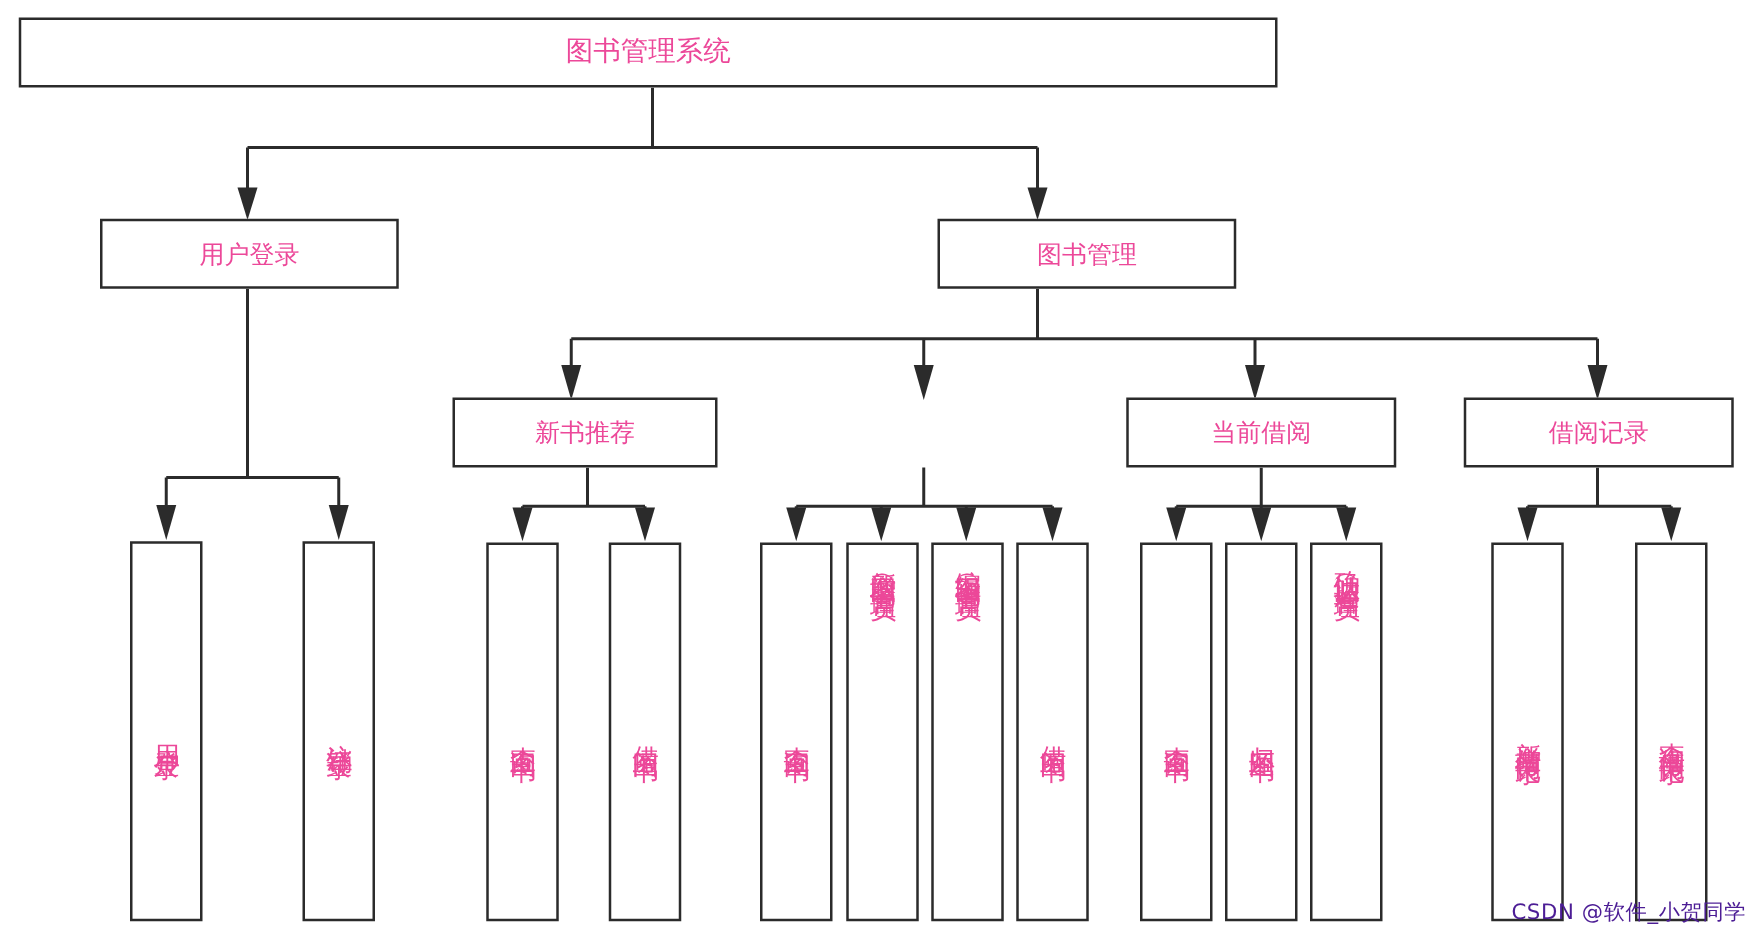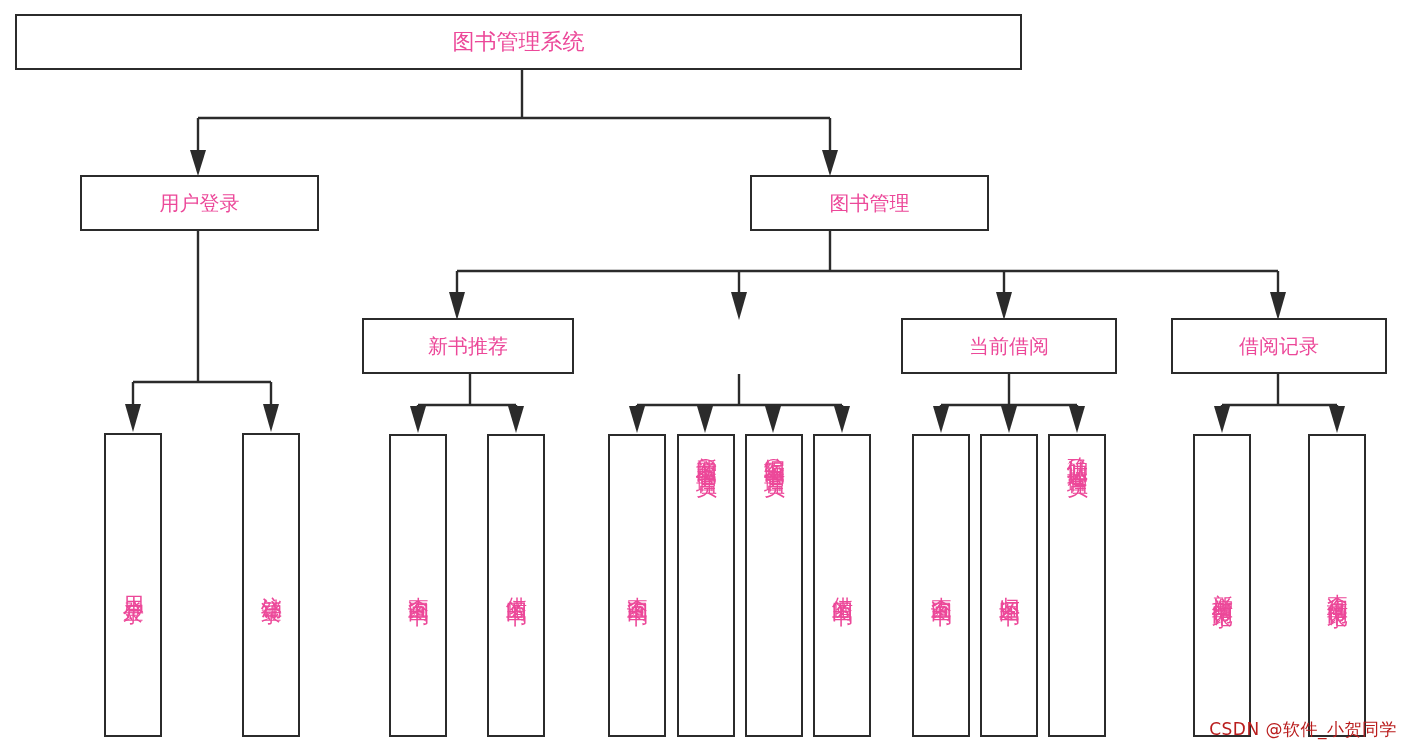--- a/index.html
+++ b/index.html
@@ -49,21 +49,21 @@
     white-space:nowrap;
   }
   .leaf{align-items:flex-start;padding-top:4px;}
   .leaf.center{align-items:center;padding-top:0;}
 
   
   #watermark{
     position:absolute;
     right:8px;bottom:6px;
     font-size:17px;
-    color:#b91c1c;
+    color:#4c1d95;
     z-index:9;
     white-space:nowrap;
     letter-spacing:.5px;
   }
 </style>
 </head>
 <body>
 
 <div id="canvas">
 

